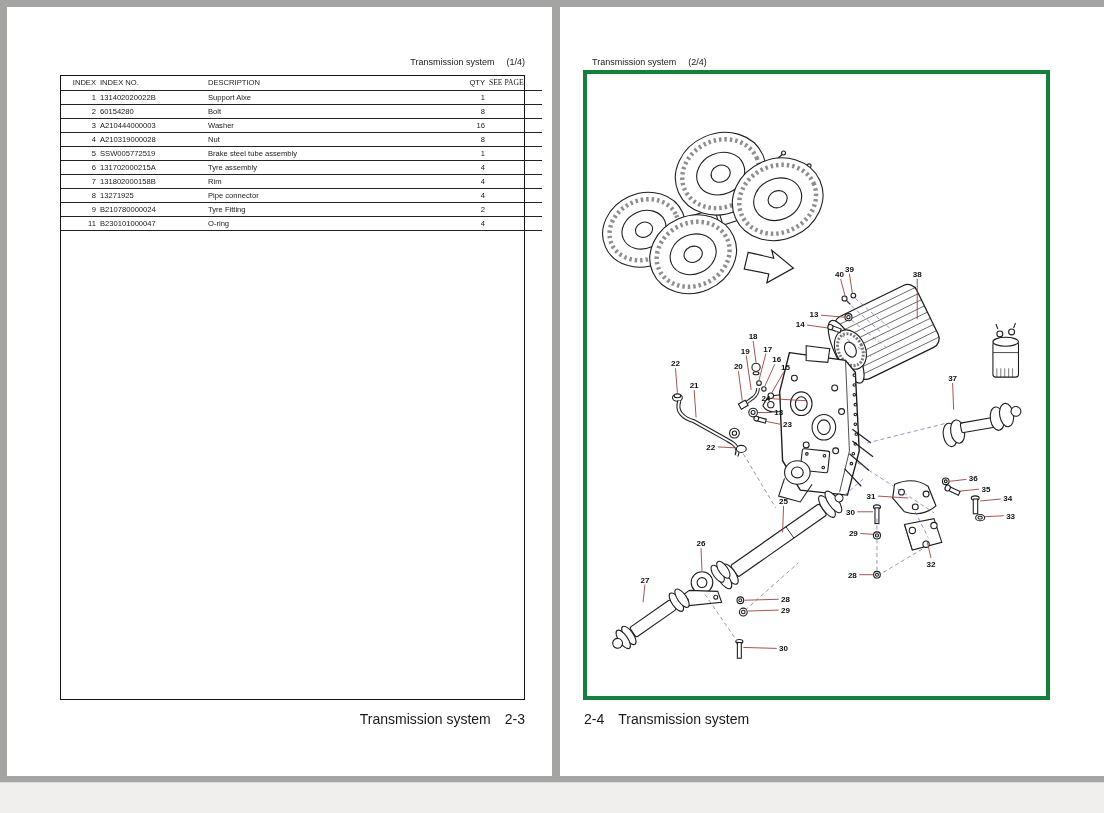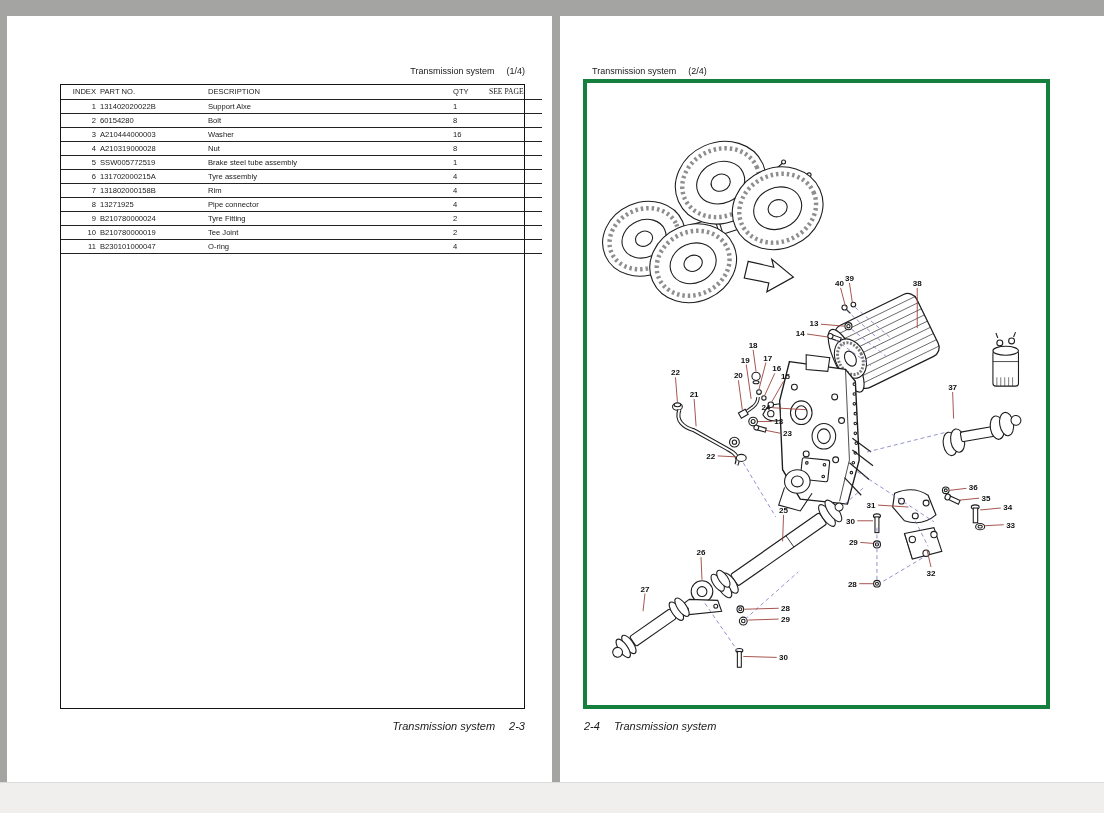--- a/index.html
+++ b/index.html
@@ -1,39 +1,39 @@
 <!DOCTYPE html>
 <html><head>
 <meta charset="utf-8">
 <style>
   html,body{margin:0;padding:0;background:#6b6b6b;}
   .stage{position:relative;width:1104px;height:813px;background:#a4a4a2;overflow:hidden;
          font-family:"Liberation Sans","DejaVu Sans",sans-serif;color:#1a1a1a;}
-  .page{position:absolute;top:16px;height:769px;background:#ffffff;}
+  .page{position:absolute;top:7px;height:769px;background:#ffffff;}
   .page.left{left:7px;width:545px;}
   .page.right{left:560px;width:544px;padding-left:39px;}
   .page-header{position:absolute;top:50px;font-size:9px;white-space:nowrap;}
   .page.left .page-header{right:27px;text-align:right;}
   .page.right .page-header{left:32px;}
   .hdr-gap{display:inline-block;width:12px;}
-  .page-footer{position:absolute;top:704px;font-size:11px;white-space:nowrap;font-style:italic;}
+  .page-footer{position:absolute;top:704px;font-size:14px;white-space:nowrap;}
   .page.left .page-footer{right:27px;}
   .page.right .page-footer{left:24px;}
   .ftr-gap{display:inline-block;width:14px;}
 
   .content-box{position:absolute;left:53px;top:68px;width:465px;height:625px;
                border:1.5px solid #141414;box-sizing:border-box;background:#fff;}
   table{border-collapse:collapse;width:100%;table-layout:fixed;}
   th,td{font-size:7.6px;font-weight:normal;padding:0 2px;height:13px;line-height:12px;
         border-bottom:1px solid #222;overflow:hidden;white-space:nowrap;text-align:left;}
   thead th{height:14px;}
   .c0{width:33px;text-align:right;}
   .c1{width:104px;}
   .c2{width:241px;}
-  .c3{width:32px;text-align:left;}
+  .c3{width:32px;text-align:right;}
   .c4{width:51px;font-family:Liberation Serif, serif;}
 
   .diagram-box{position:absolute;left:23px;top:63px;width:467px;height:630px;
                border:4px solid #15803d;box-sizing:border-box;}
   .diagram-box svg{display:block;width:100%;height:100%;}
   text.callout{font-family:"Liberation Sans","DejaVu Sans",sans-serif;font-size:8.2px;
                font-weight:bold;fill:#111;text-anchor:middle;}
 
   .toolbar{position:absolute;left:0;top:782px;width:1104px;height:31px;background:#f1efed;
            border-top:1px solid #dddbd9;}
@@ -45,21 +45,21 @@
 
   <div class="page left">
     <div class="page-header">
       <span>Transmission system</span><span class="hdr-gap"></span><span>(1/4)</span>
     </div>
     <div class="content-box">
       <table id="parts-table">
           <thead>
             <tr>
               <th class="c0">INDEX</th>
-              <th class="c1">PART NO.</th>
+              <th class="c1">INDEX NO.</th>
               <th class="c2">DESCRIPTION</th>
               <th class="c3">QTY</th>
               <th class="c4">SEE PAGE</th>
             </tr>
           </thead>
           <tbody>
             <tr>
               <td class="c0">1</td>
               <td class="c1">131402020022B</td>
               <td class="c2">Support Alxe</td>
@@ -112,27 +112,20 @@
               <td class="c0">8</td>
               <td class="c1">13271925</td>
               <td class="c2">Pipe connector</td>
               <td class="c3">4</td>
               <td class="c4"></td>
             </tr>
             <tr>
               <td class="c0">9</td>
               <td class="c1">B210780000024</td>
               <td class="c2">Tyre Fitting</td>
-              <td class="c3">2</td>
-              <td class="c4"></td>
-            </tr>
-            <tr>
-              <td class="c0">10</td>
-              <td class="c1">B210780000019</td>
-              <td class="c2">Tee Joint</td>
               <td class="c3">2</td>
               <td class="c4"></td>
             </tr>
             <tr>
               <td class="c0">11</td>
               <td class="c1">B230101000047</td>
               <td class="c2">O-ring</td>
               <td class="c3">4</td>
               <td class="c4"></td>
             </tr>

